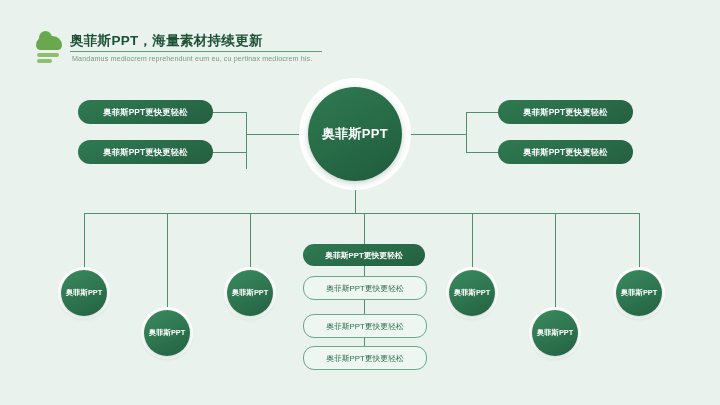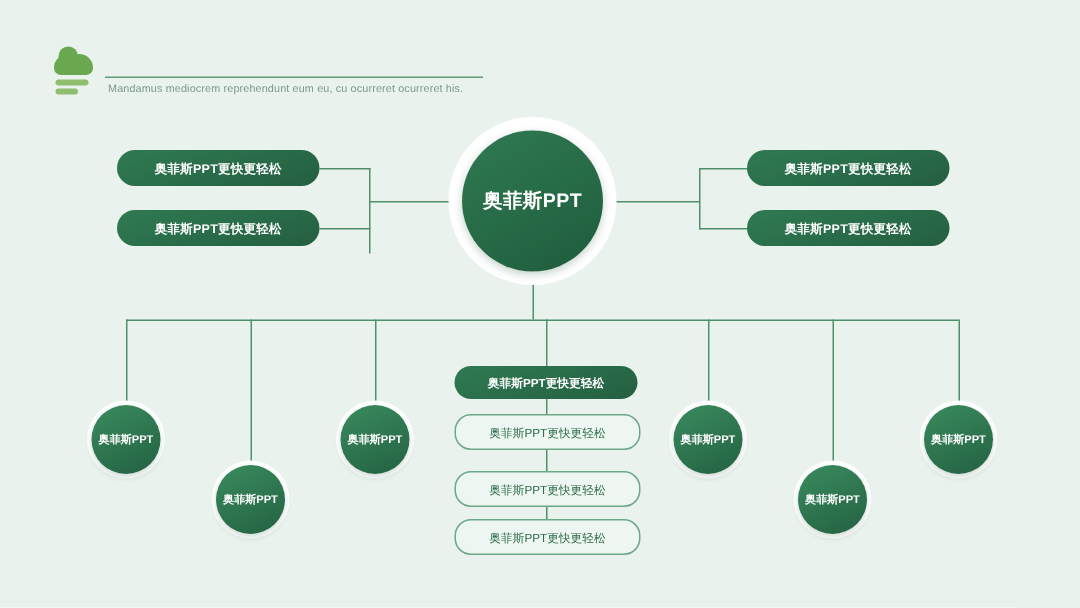--- a/index.html
+++ b/index.html
@@ -210,22 +210,23 @@
 <body>
 
 <div id="stage">
 
   <div id="header">
     <div id="logo">
       <div class="cloud"></div>
       <div class="bar1"></div>
       <div class="bar2"></div>
     </div>
+    <div id="title">奥菲斯PPT，海量素材持续更新</div>
     <div id="title-underline"></div>
-    <div id="subtitle">Mandamus mediocrem reprehendunt eum eu, cu ocurreret ocurreret his.</div>
+    <div id="subtitle">Mandamus mediocrem reprehendunt eum eu, cu pertinax mediocrem his.</div>
   </div>
 
   <div class="line vline" style="left:246px; top:112px; height:57px;"></div>
   <div class="line hline" style="left:213px; top:112px; width:34px;"></div>
   <div class="line hline" style="left:213px; top:152px; width:34px;"></div>
   <div class="line hline" style="left:246px; top:134px; width:54px;"></div>
 
   <div class="line vline" style="left:466px; top:112px; height:41px;"></div>
   <div class="line hline" style="left:466px; top:112px; width:33px;"></div>
   <div class="line hline" style="left:466px; top:152px; width:33px;"></div>

